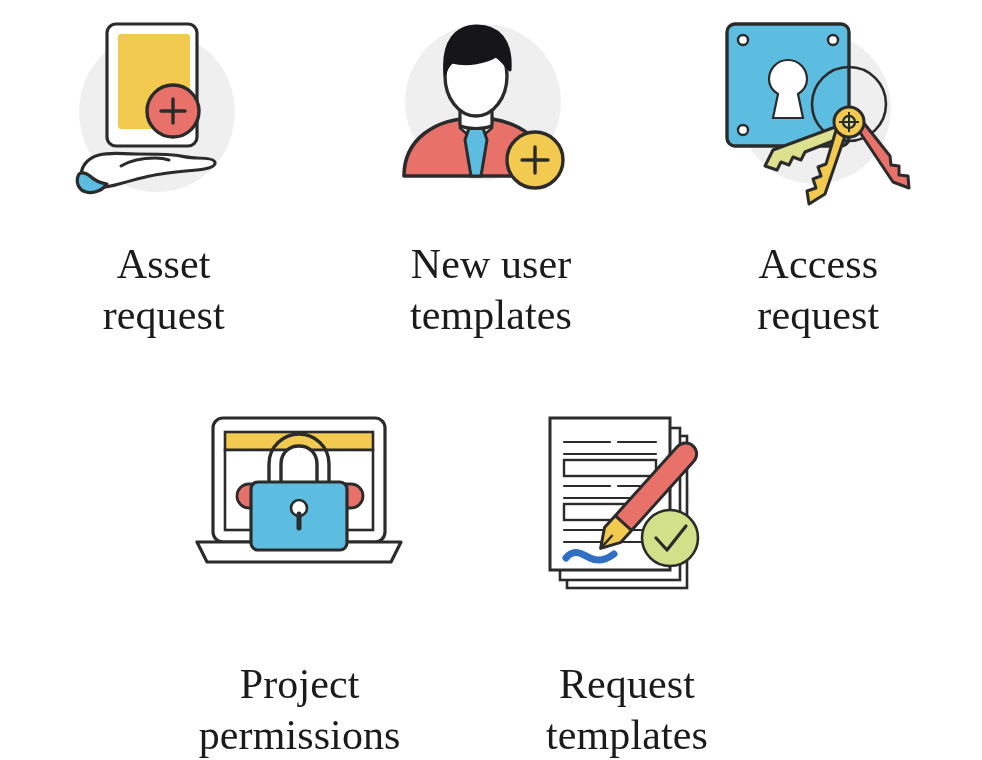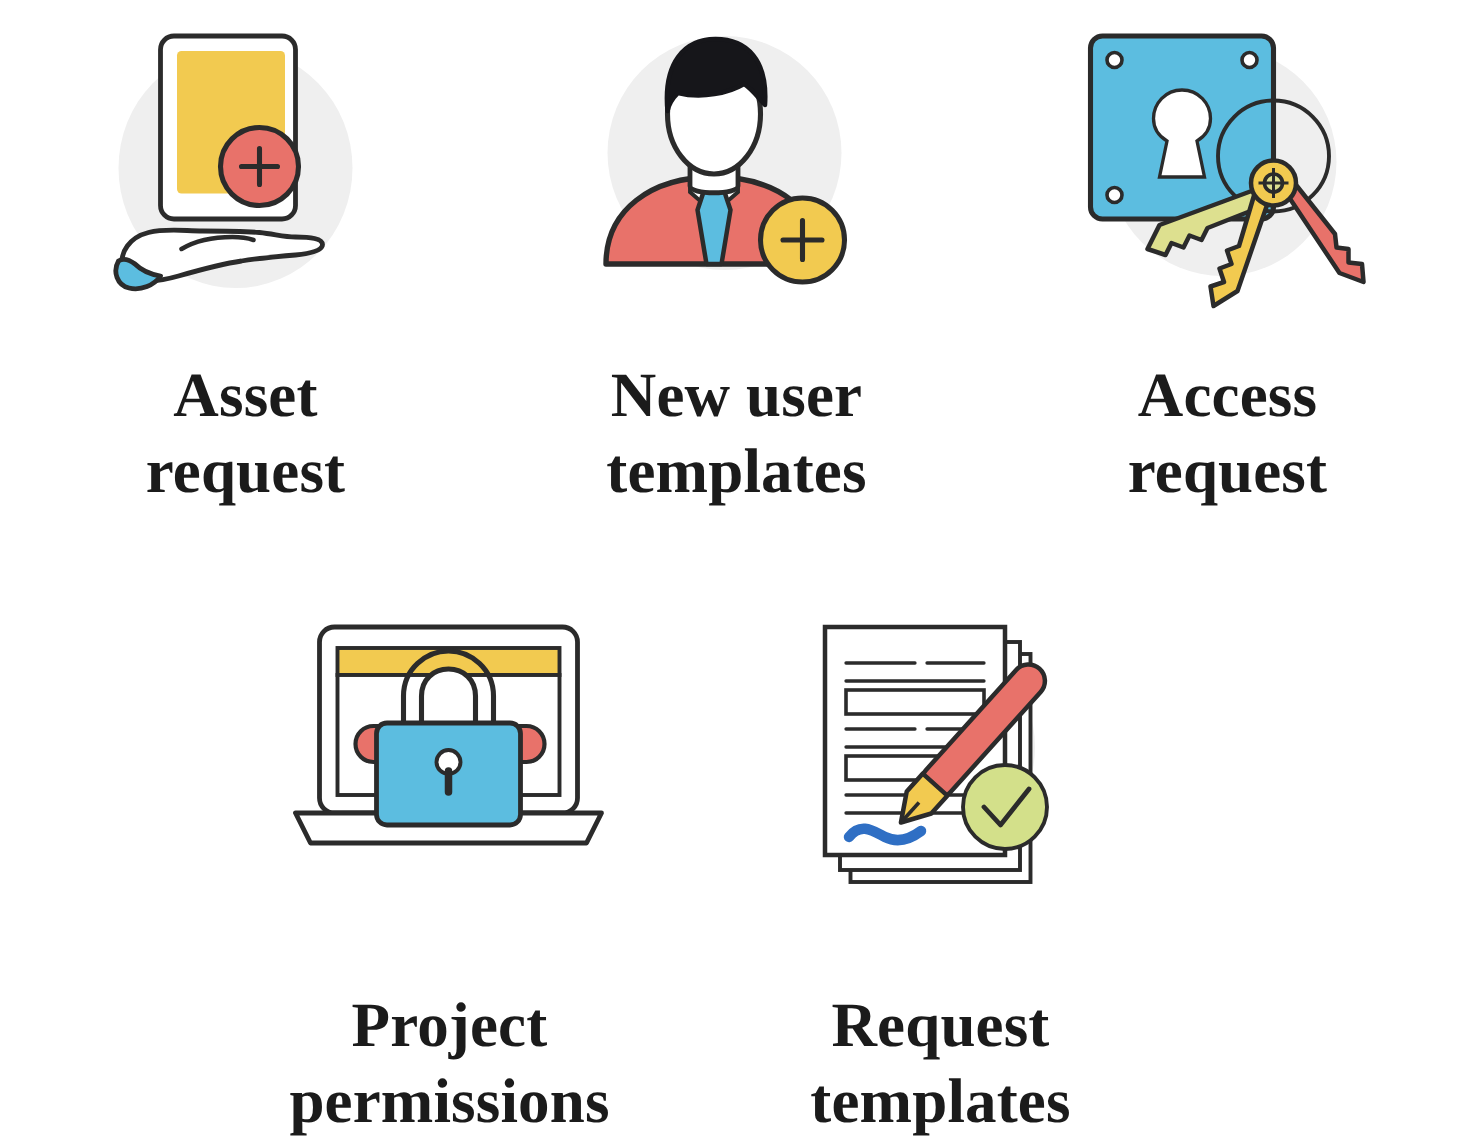--- a/index.html
+++ b/index.html
@@ -33,21 +33,20 @@
   }
   .row-top    { top: 0px;   height: 380px; }
   .row-bottom { top: 380px; height: 380px; align-items: center; }
 
   .cell {
     position: relative;
     height: 100%;
     display: flex;
     flex-direction: column;
     align-items: center;
-    font-weight: bold;
   }
   
   .row-top .cell { width: 327.33px; }
   
   .row-bottom .cell { width: 327.33px; }
   .row-bottom { padding-left: 136px; }
 
   .icon-wrap {
     position: relative;
     width: 230px;

